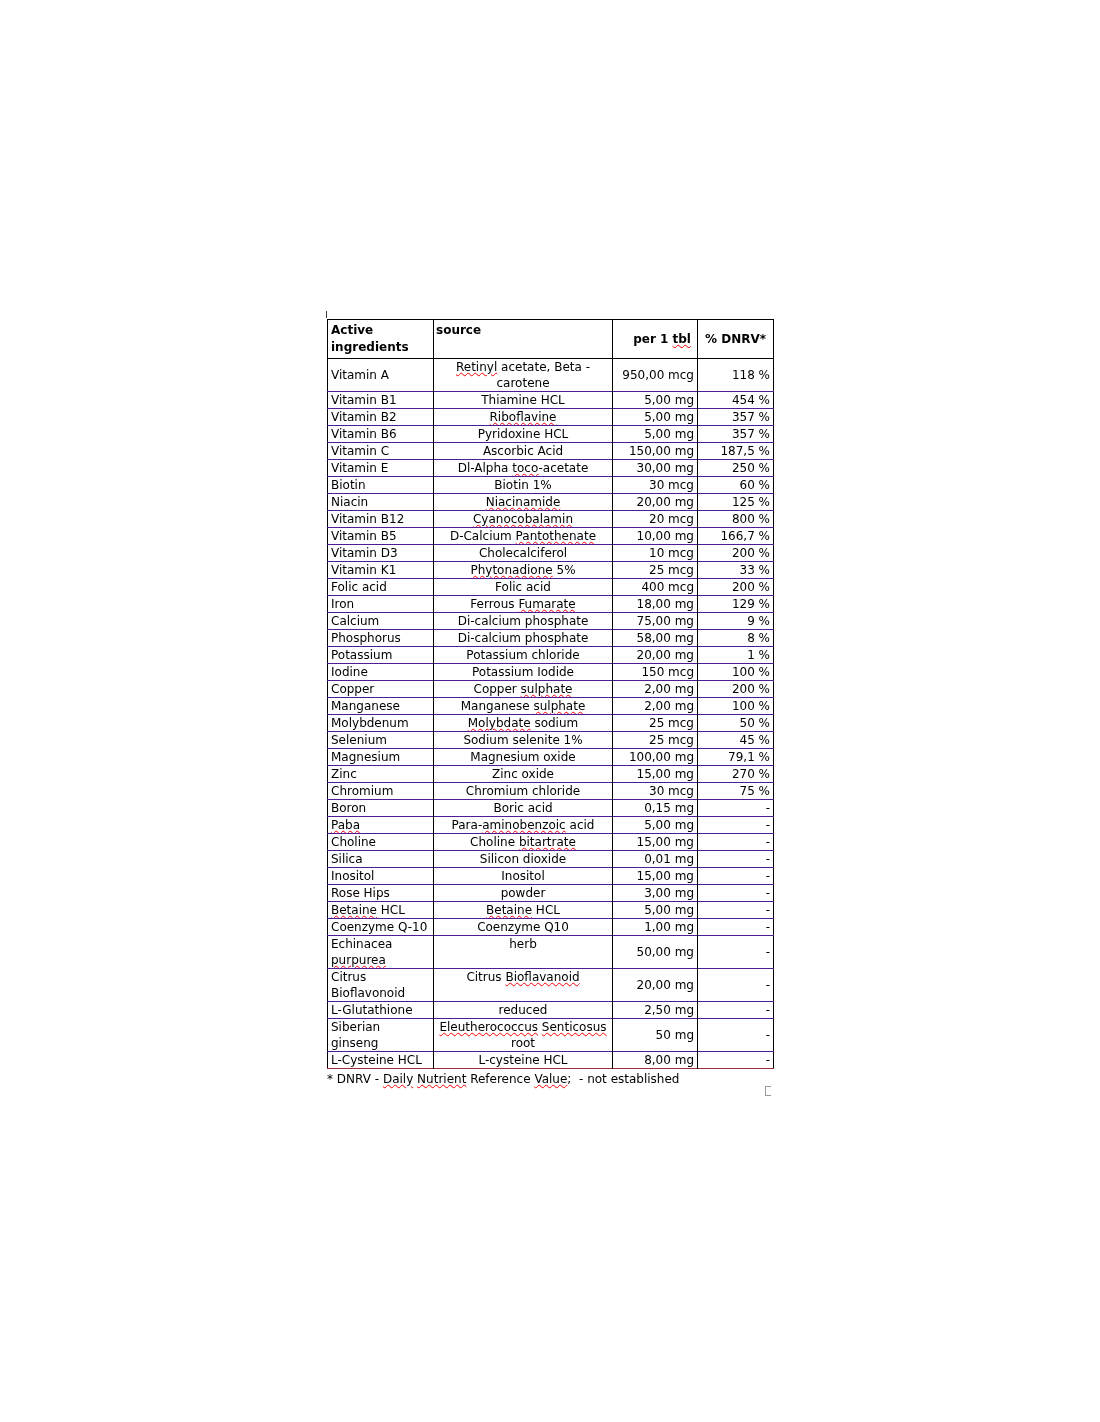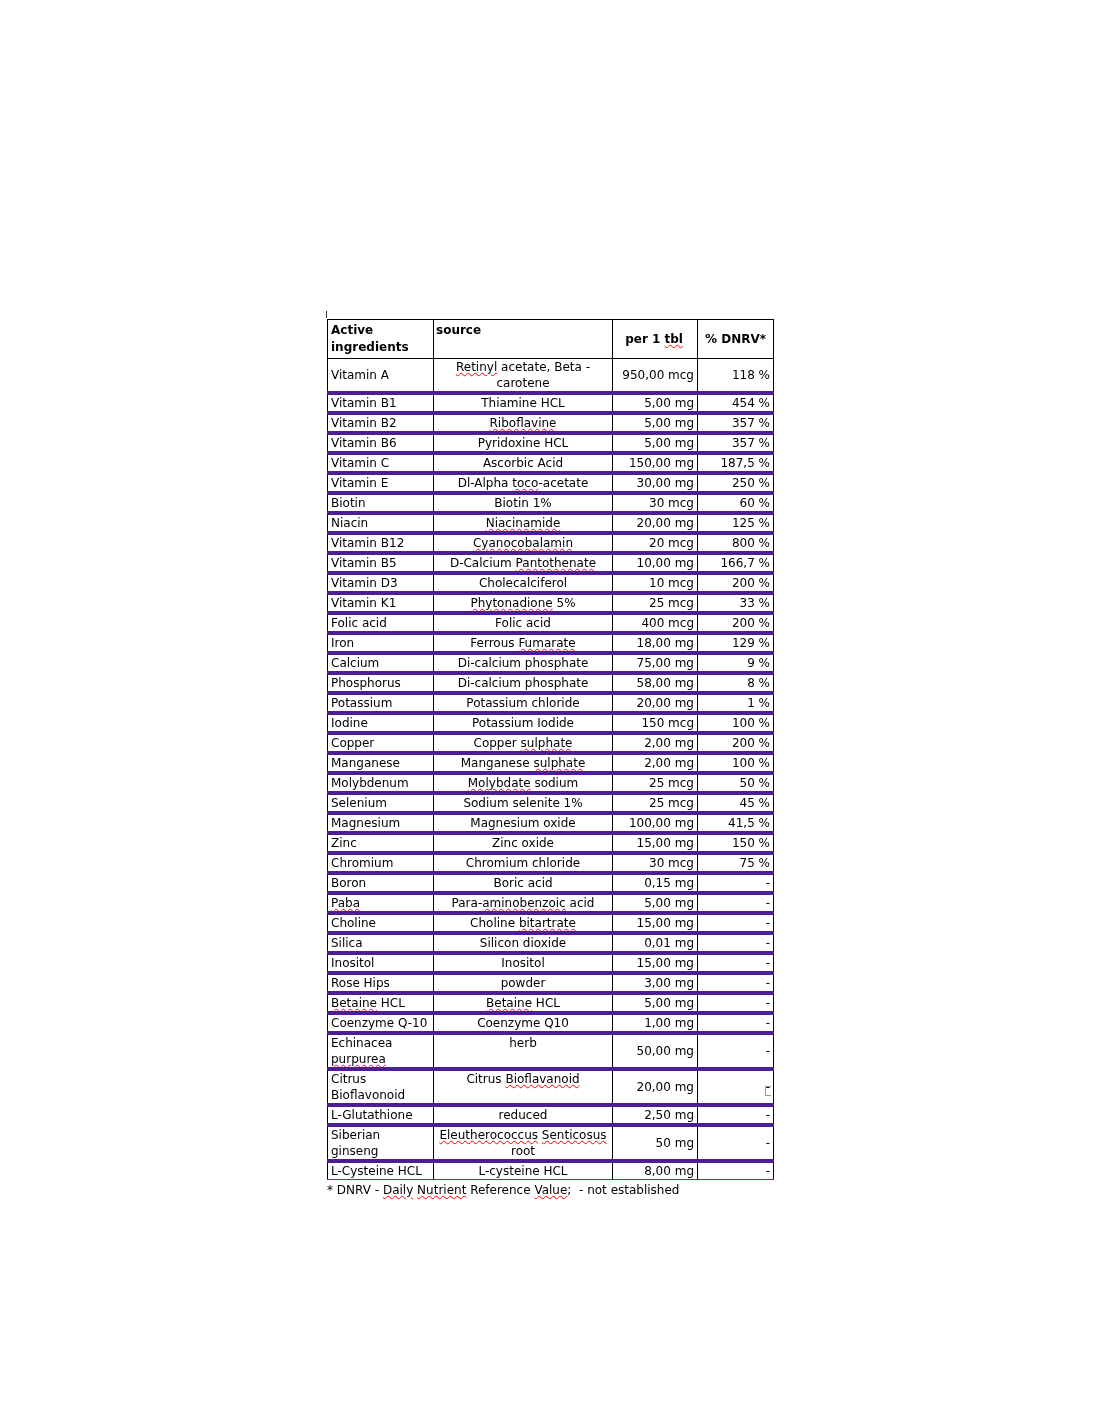--- a/index.html
+++ b/index.html
@@ -25,25 +25,25 @@
     font-size: 12px;
     line-height: 16px;
     padding: 0 2px;
     overflow: hidden;
     vertical-align: middle;
     word-wrap: break-word;
   }
   th { font-weight: bold; line-height: 17px; padding: 2px; }
   thead th { border-bottom: 1px solid #000000; }
   th + th, td + td { border-left: 1px solid #000000; }
-  tbody tr + tr { border-top: 4px solid #4c1d95; }
+  tbody tr + tr { border-top: 1px solid #4c1d95; }
 
   .h-name  { text-align: left; vertical-align: top; padding-left: 3px; }
   .h-source{ text-align: left; vertical-align: top; }
-  .h-per   { text-align: right; vertical-align: middle; padding-right: 14px; }
+  .h-per   { text-align: right; vertical-align: middle; padding-right: 6px; }
   .h-dnrv  { text-align: center; vertical-align: middle; }
 
   .c-name  { text-align: left; padding-left: 3px; }
   .c-source{ text-align: center; }
   .c-per   { text-align: right; padding-right: 3px; white-space: nowrap; padding-left: 8px; }
   .c-dnrv  { text-align: right; padding-right: 3px; white-space: nowrap; }
 
   tr.top .c-name, tr.top .c-source { vertical-align: top; }
 
   .misspelled {
@@ -225,27 +225,27 @@
           <tr>
     <td class="c-name">Selenium</td>
     <td class="c-source">Sodium selenite 1%</td>
     <td class="c-per">25 mcg</td>
     <td class="c-dnrv">45 %</td>
   </tr>
           <tr>
     <td class="c-name">Magnesium</td>
     <td class="c-source">Magnesium oxide</td>
     <td class="c-per">100,00 mg</td>
-    <td class="c-dnrv">41,5 %</td>
+    <td class="c-dnrv">79,1 %</td>
   </tr>
           <tr>
     <td class="c-name">Zinc</td>
     <td class="c-source">Zinc oxide</td>
     <td class="c-per">15,00 mg</td>
-    <td class="c-dnrv">150 %</td>
+    <td class="c-dnrv">270 %</td>
   </tr>
           <tr>
     <td class="c-name">Chromium</td>
     <td class="c-source">Chromium chloride</td>
     <td class="c-per">30 mcg</td>
     <td class="c-dnrv">75 %</td>
   </tr>
           <tr>
     <td class="c-name">Boron</td>
     <td class="c-source">Boric acid</td>

